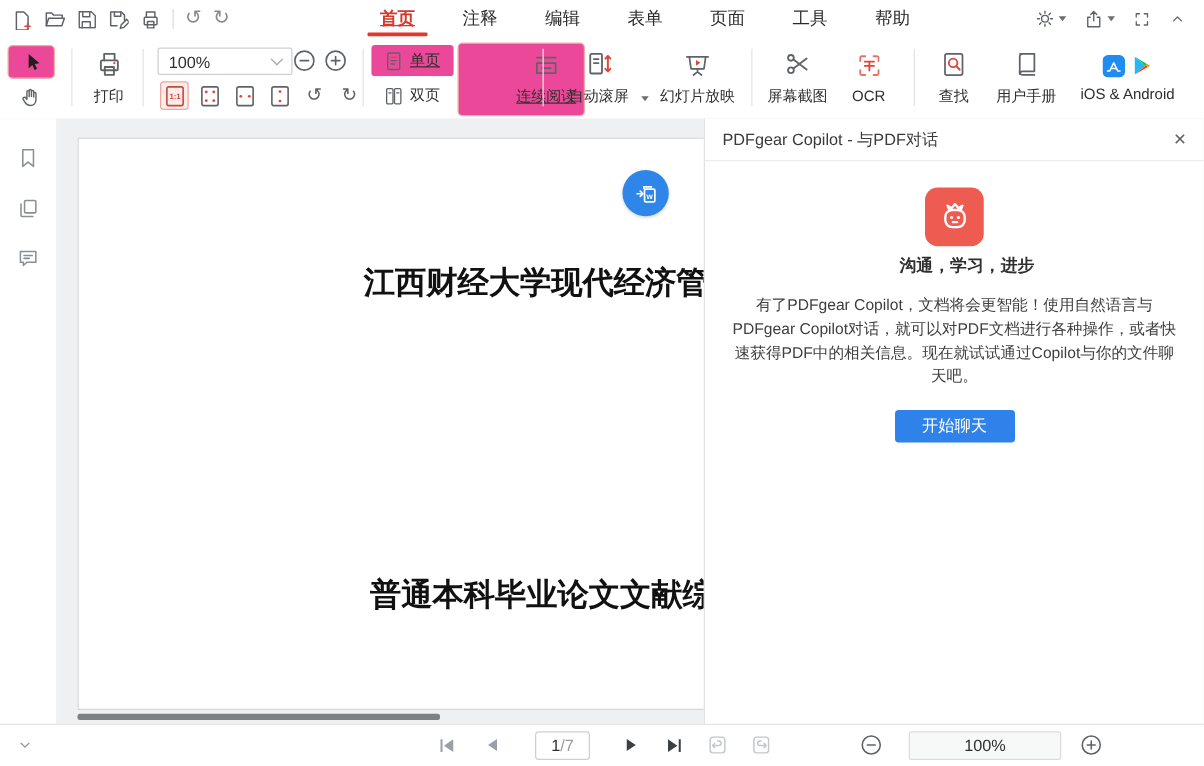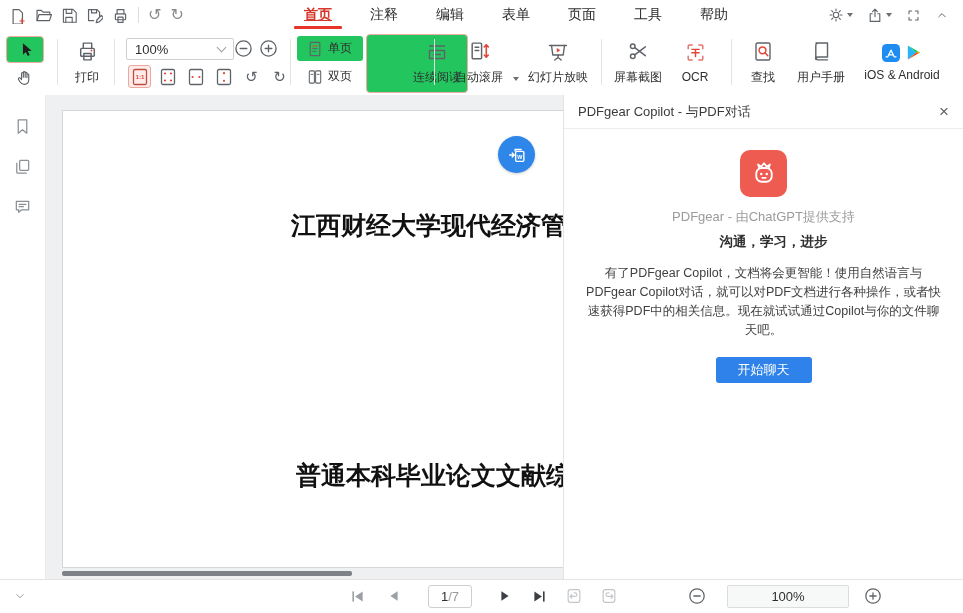--- a/index.html
+++ b/index.html
@@ -19,21 +19,21 @@
   .tab{position:relative;height:30px;display:flex;align-items:center;font-size:14px;color:#2b2b2b;cursor:pointer;padding:0 4px;}
   .tab.active{color:#d6382c;font-weight:bold;text-decoration:underline;}
   .tab.active::after{content:"";position:absolute;left:-6px;right:-6px;bottom:1px;height:3px;background:#e8352a;border-radius:1px;}
   .winicons{position:absolute;right:14px;top:0;height:30px;display:flex;align-items:center;gap:14px;}
   .caret{width:0;height:0;border-left:3.5px solid transparent;border-right:3.5px solid transparent;border-top:4px solid #6b6f73;margin-left:3px;}
   
   .toolbar{position:absolute;left:0;top:30px;width:963px;height:65px;background:#fff;border-bottom:1px solid #e6e6e6;}
   .vsep{position:absolute;top:9px;width:1px;height:46px;background:#e3e3e3;}
   .tg{position:absolute;top:0;height:65px;}
   .tlabel{font-size:12px;color:#2f2f2f;text-align:center;white-space:nowrap;}
-  .selbtn{background:#22c55e;border:1px solid #f0aba2;}
+  .selbtn{background:#ec4899;border:1px solid #f0aba2;text-decoration:underline;}
   .curbtn{position:absolute;left:6px;top:6px;width:36px;height:25px;border-radius:4px;display:flex;align-items:center;justify-content:center;}
   .handbtn{position:absolute;left:6px;top:35px;width:36px;height:25px;display:flex;align-items:center;justify-content:center;cursor:pointer;}
   .iconlabel{display:flex;flex-direction:column;align-items:center;justify-content:center;height:65px;gap:6px;cursor:pointer;}
   .zoomsel{position:absolute;left:0;top:8px;width:108px;height:22px;border:1px solid #cfcfcf;border-radius:2px;display:flex;align-items:center;padding:0 8px;box-sizing:border-box;font-size:13px;color:#2f2f2f;cursor:pointer;}
   .zoomsel .chev{margin-left:auto;}
   .chev{width:6px;height:6px;border-right:1.3px solid #9aa0a6;border-bottom:1.3px solid #9aa0a6;transform:rotate(45deg);margin-top:-3px;}
   .circb{width:19px;height:19px;display:flex;align-items:center;justify-content:center;cursor:pointer;}
   .fitrow{position:absolute;left:2px;top:35px;display:flex;align-items:center;gap:5px;}
   .fitb{width:23px;height:23px;border-radius:3px;display:flex;align-items:center;justify-content:center;cursor:pointer;border:1px solid transparent;box-sizing:border-box;}
   .fitb.sel{background:#fdecea;border-color:#eea79f;}
@@ -403,21 +403,20 @@
     <div class="pbody">
       <div class="robot">
         <svg width="30" height="30" viewBox="0 0 24 24">
             <path d="M8.3 7.2L7.2 4.4l2.6 1.7L12 3.4l2.2 2.7 2.6-1.7-1.1 2.8" fill="none" stroke="#fff" stroke-width="1.4" stroke-linecap="round" stroke-linejoin="round"></path>
             <rect x="5.8" y="7.2" width="12.4" height="11" rx="4.4" fill="none" stroke="#fff" stroke-width="1.5"></rect>
             <circle cx="9.8" cy="12" r="1" fill="#fff"></circle>
             <circle cx="14.2" cy="12" r="1" fill="#fff"></circle>
             <path d="M10.6 15h2.8" stroke="#fff" stroke-width="1.4" stroke-linecap="round"></path>
           </svg>
       </div>
-      <div class="powered">PDFgear - 由ChatGPT提供支持</div>
       <div class="slogan">沟通，学习，进步</div>
       <div class="pdesc">有了PDFgear Copilot，文档将会更智能！使用自然语言与PDFgear Copilot对话，就可以对PDF文档进行各种操作，或者快速获得PDF中的相关信息。现在就试试通过Copilot与你的文件聊天吧。</div>
       <button class="startbtn">开始聊天</button>
     </div>
   </div>
 
   <div class="statusbar">
     <span class="sb" style="left:10px;width:20px;">
         <svg width="14" height="14" viewBox="0 0 20 20">
           <path class="stg" d="M5.5 8l4.5 4.5L14.5 8"></path>

